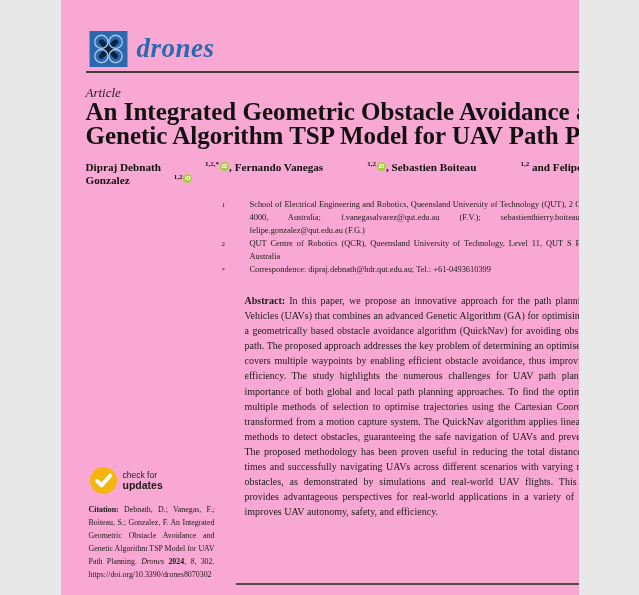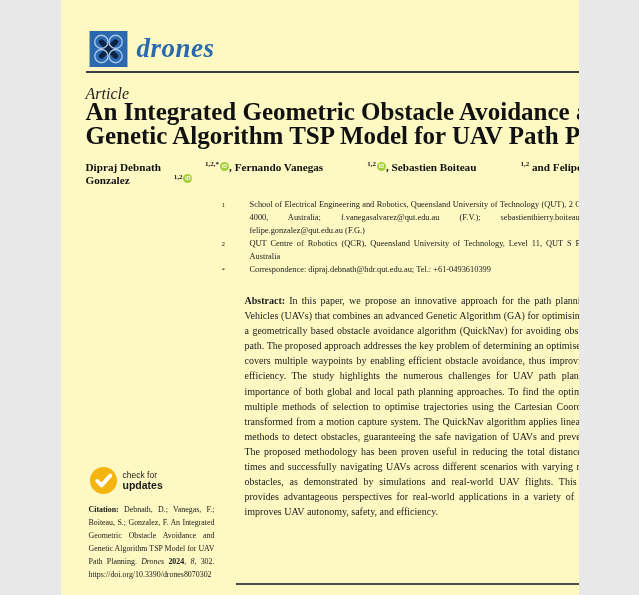--- a/index.html
+++ b/index.html
@@ -1,21 +1,21 @@
 <!DOCTYPE html>
 <html><head>
 <meta charset="utf-8">
 <style>
   * { margin: 0; padding: 0; box-sizing: border-box; }
   html, body { background: #e8e8e8; }
   .page {
     position: relative;
     width: 518px;
     height: 595px;
-    background: #fef9c3;
+    background: #f9a8d4;
     font-family: "Liberation Serif", serif;
     color: #1a1a1a;
     overflow: hidden;
     margin: 0 auto;
   }
   
   .logo-box {
     position: absolute; left: 28px; top: 31px;
     width: 39px; height: 36px;
   }
@@ -25,21 +25,21 @@
     color: #2b69af; letter-spacing: 0.5px;
   }
   .mdpi-logo { position: absolute; left: 565px; top: 38px; width: 59px; height: 34px; }
   .header-rule {
     position: absolute; left: 25px; top: 71px;
     width: 592px; height: 2px; background: #3d3d3d;
   }
   
   .article-type {
     position: absolute; left: 25px; top: 85px;
-    font-size: 16px; font-style: italic; color: #222;
+    font-size: 13px; font-style: italic; color: #222;
   }
   .page-title {
     position: absolute; left: 25px; top: 100px; width: 584px;
     font-size: 25px; font-weight: bold; line-height: 23.5px; color: #111;
   }
   .authors {
     position: absolute; left: 25px; top: 160px; width: 560px;
     font-size: 11.2px; font-weight: bold; color: #111;
   }
   .authors sup { font-size: 7px; margin-left: 1px; padding-left: 43px; }

